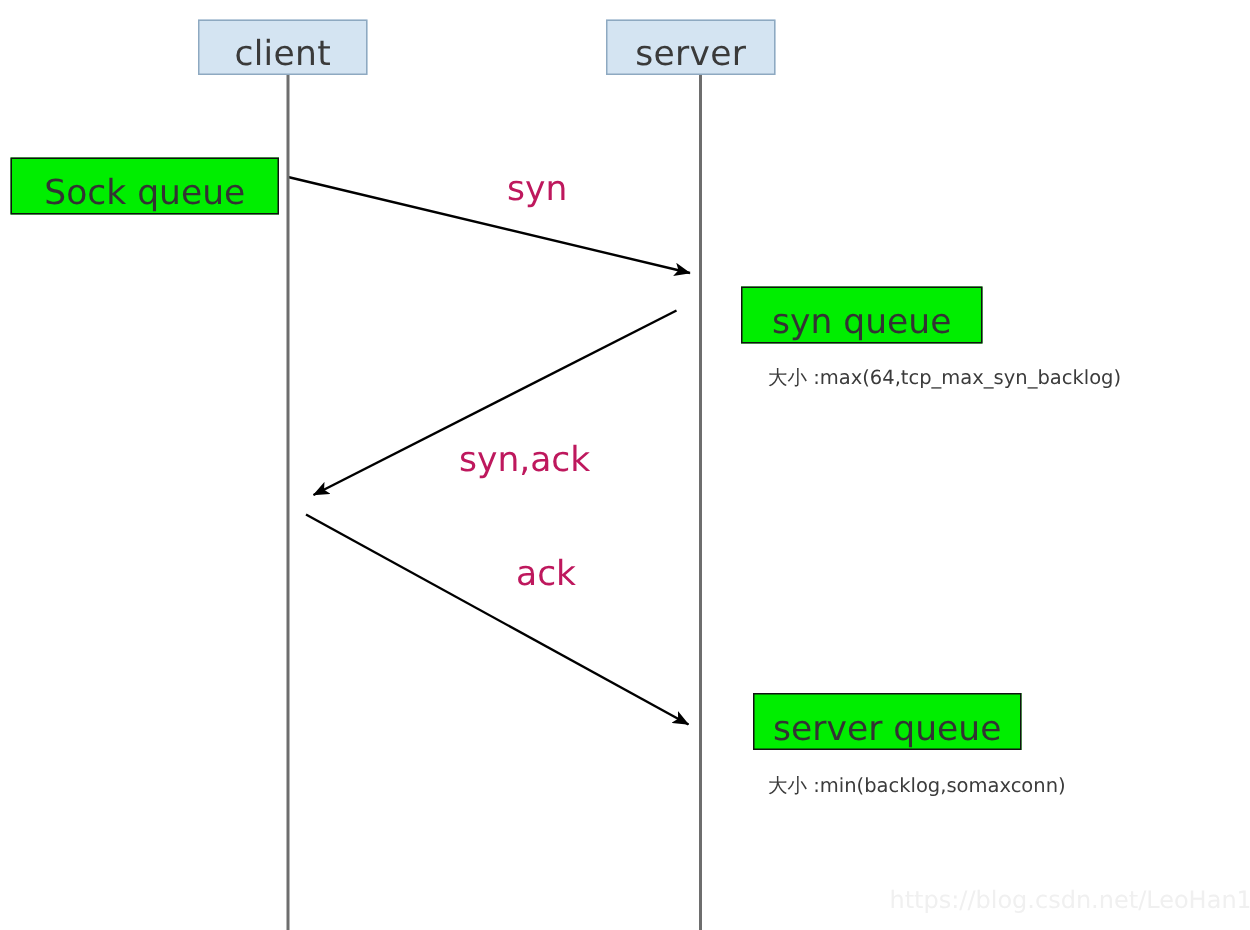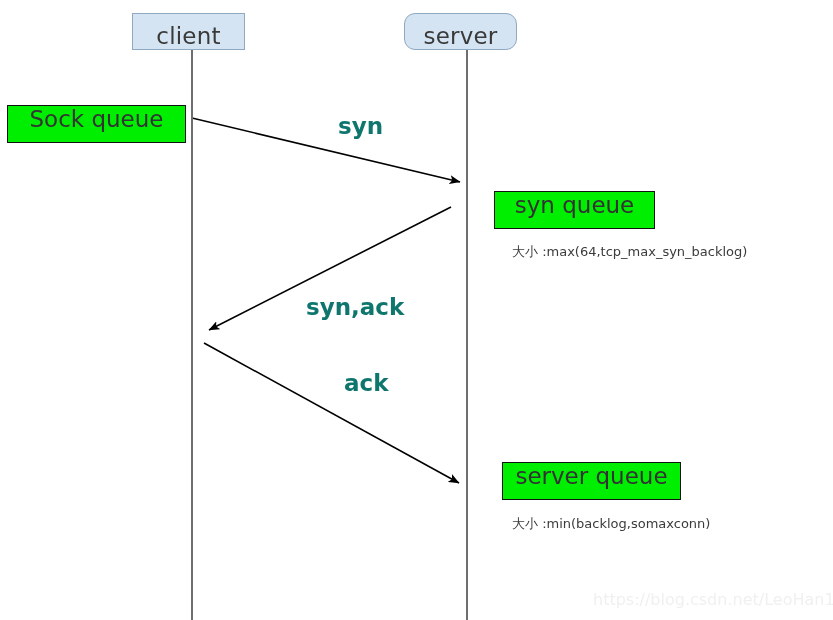--- a/index.html
+++ b/index.html
@@ -30,56 +30,55 @@
     background: #d4e4f2;
     border: 1px solid #8ea9c1;
     display: flex;
     align-items: flex-end;
     justify-content: center;
     font-size: 23px;
     color: #3a3a3a;
     letter-spacing: 0.2px;
   }
   #actor-client { left: 132px; top: 13px; width: 113px; height: 37px; }
-  #actor-server { left: 404px; top: 13px; width: 113px; height: 37px; border-radius: 11px; }
+  #actor-server { left: 404px; top: 13px; width: 113px; height: 37px; }
 
   
   .lifeline {
     position: absolute;
     width: 2px;
     background: #6e6e6e;
     top: 50px;
     height: 570px;
   }
   #lifeline-client { left: 191px; }
   #lifeline-server { left: 466px; }
 
   
   .queue-box {
     position: absolute;
     box-sizing: border-box;
     background: #00ee00;
     border: 1.5px solid #111111;
     display: flex;
-    align-items: flex-start;
+    align-items: flex-end;
     justify-content: center;
     font-size: 23px;
     color: #333333;
   }
   #queue-sock   { left: 7px;   top: 105px; width: 179px; height: 38px; }
   #queue-syn    { left: 494px; top: 191px; width: 161px; height: 38px; }
   #queue-accept { left: 502px; top: 462px; width: 179px; height: 38px; }
 
   
   .msg-label {
     position: absolute;
     font-size: 23px;
-    color: #0f766e;
+    color: #be185d;
     white-space: nowrap;
-    font-weight: bold;
   }
   #label-syn     { left: 338px; top: 113px; }
   #label-synack  { left: 306px; top: 294px; }
   #label-ack     { left: 344px; top: 370px; }
 
   
   .note {
     position: absolute;
     font-size: 13px;
     color: #3b3b3b;

